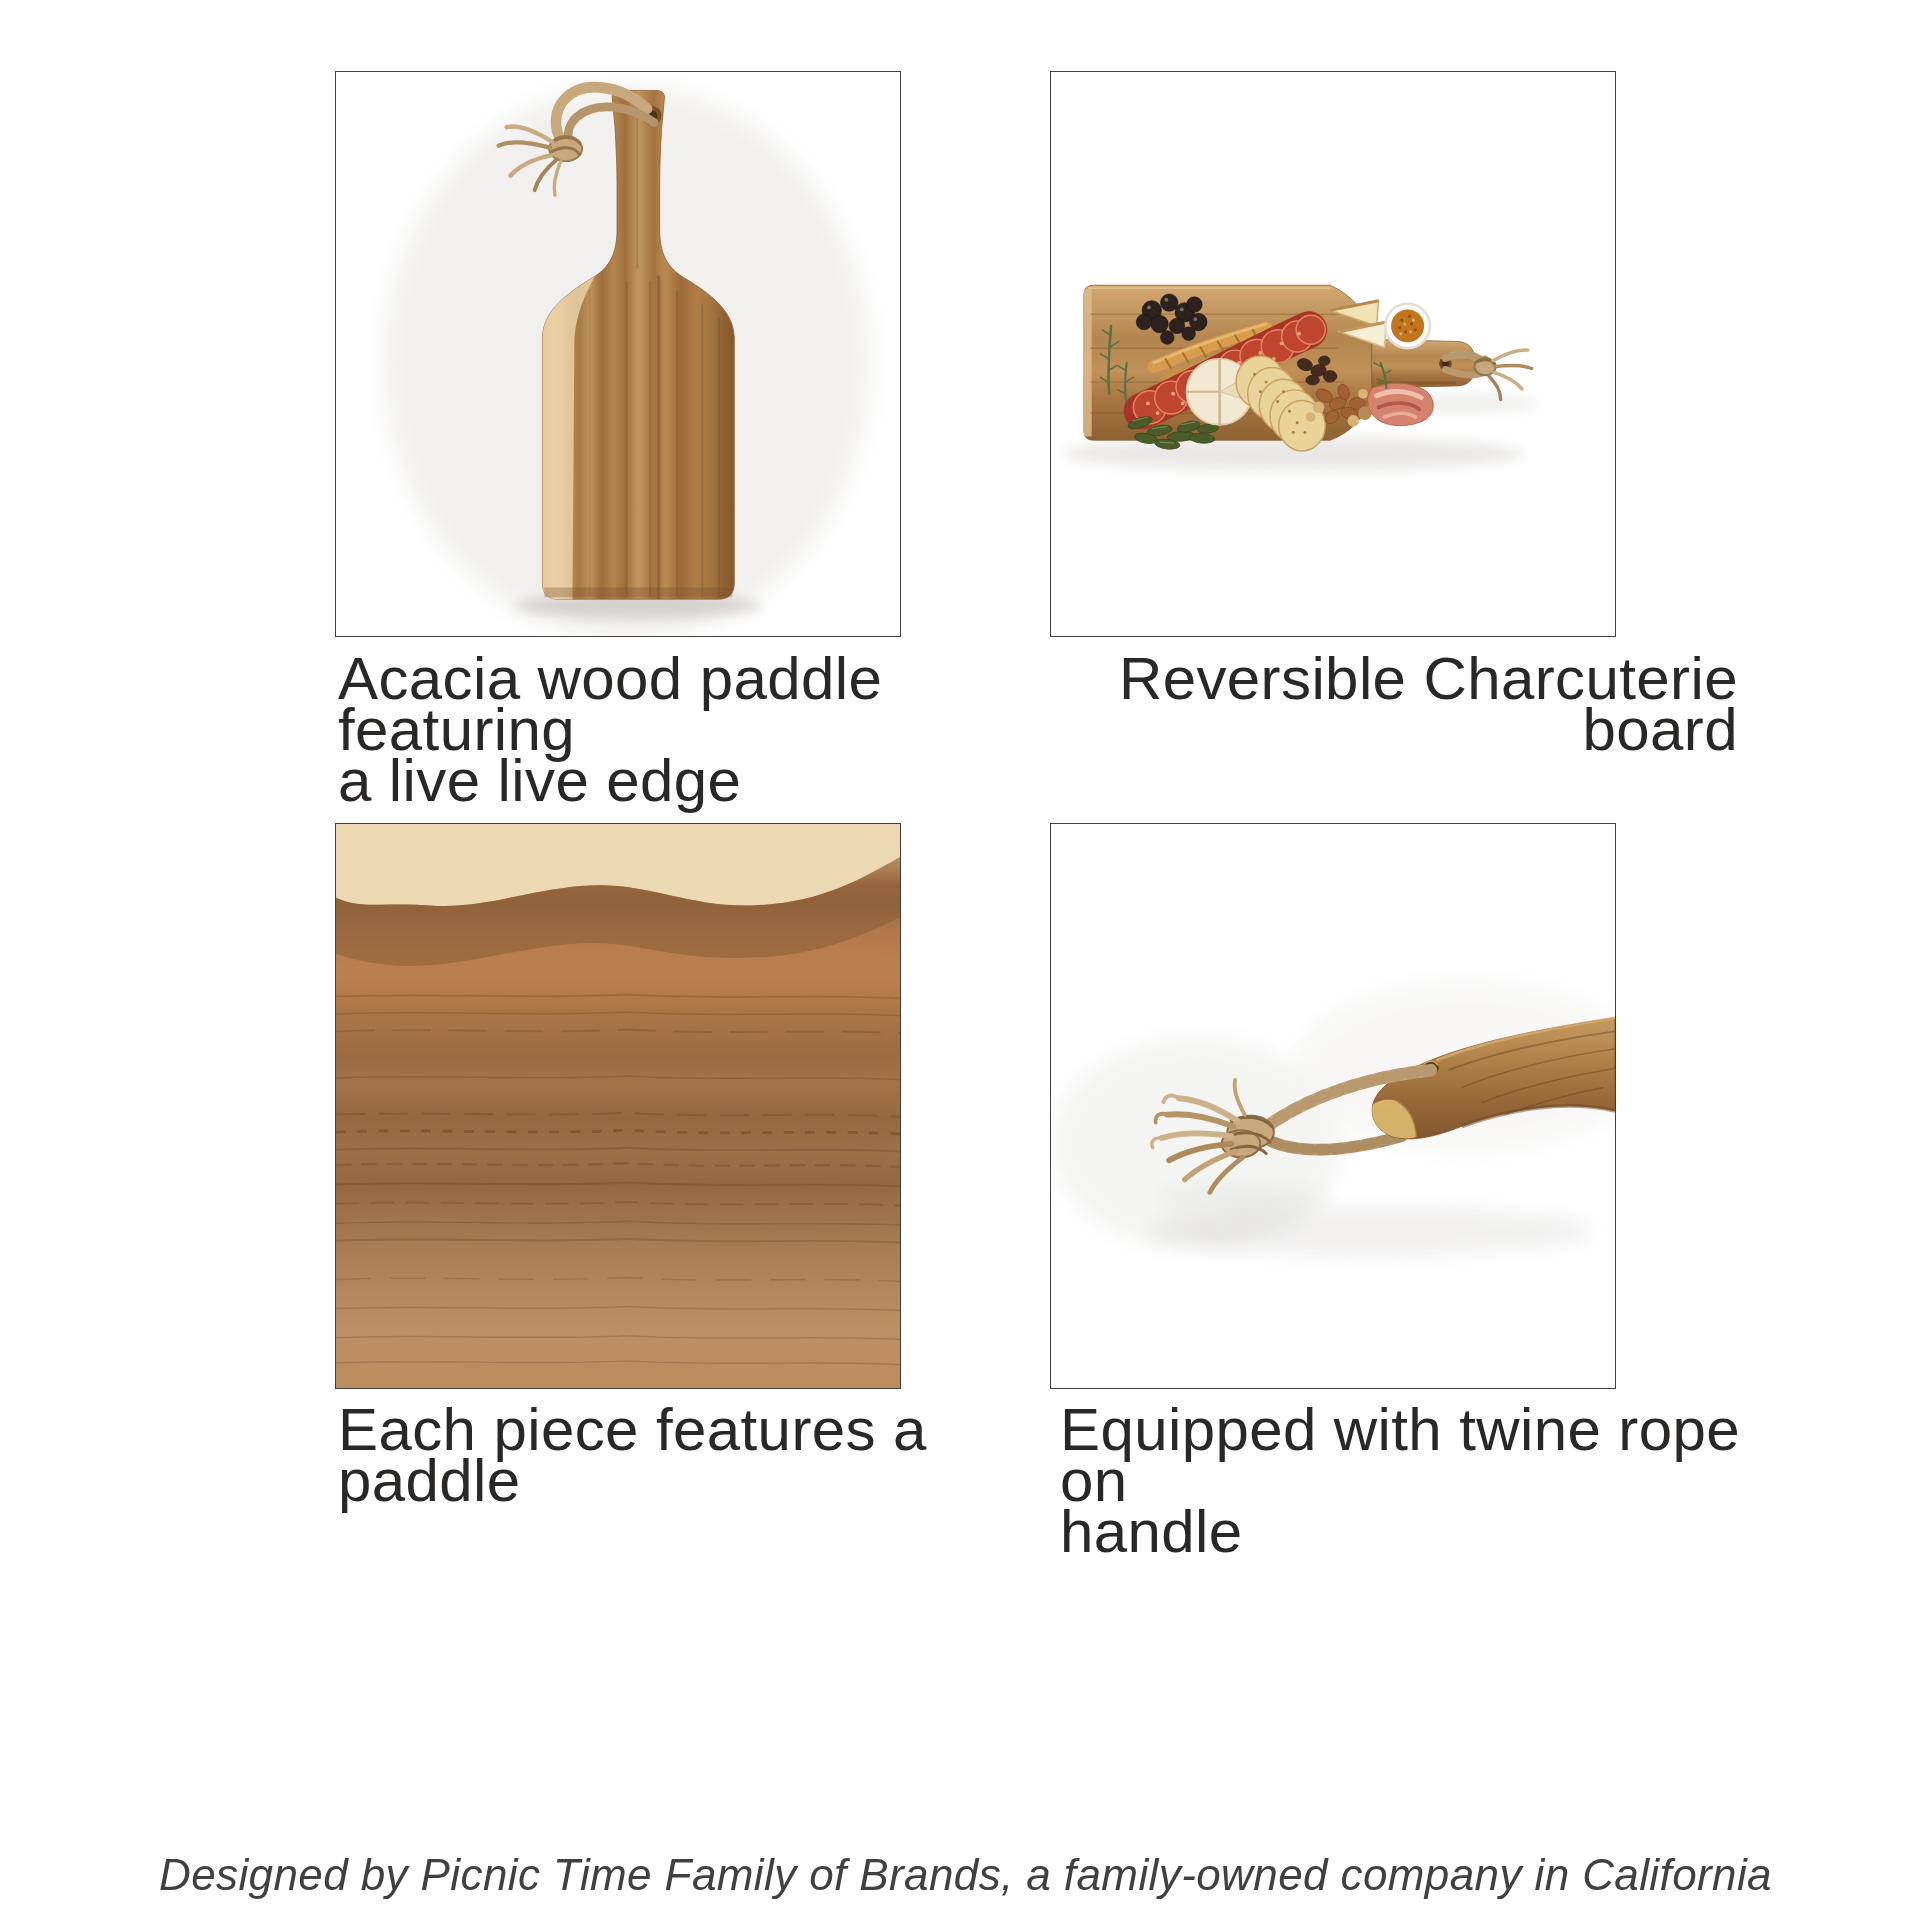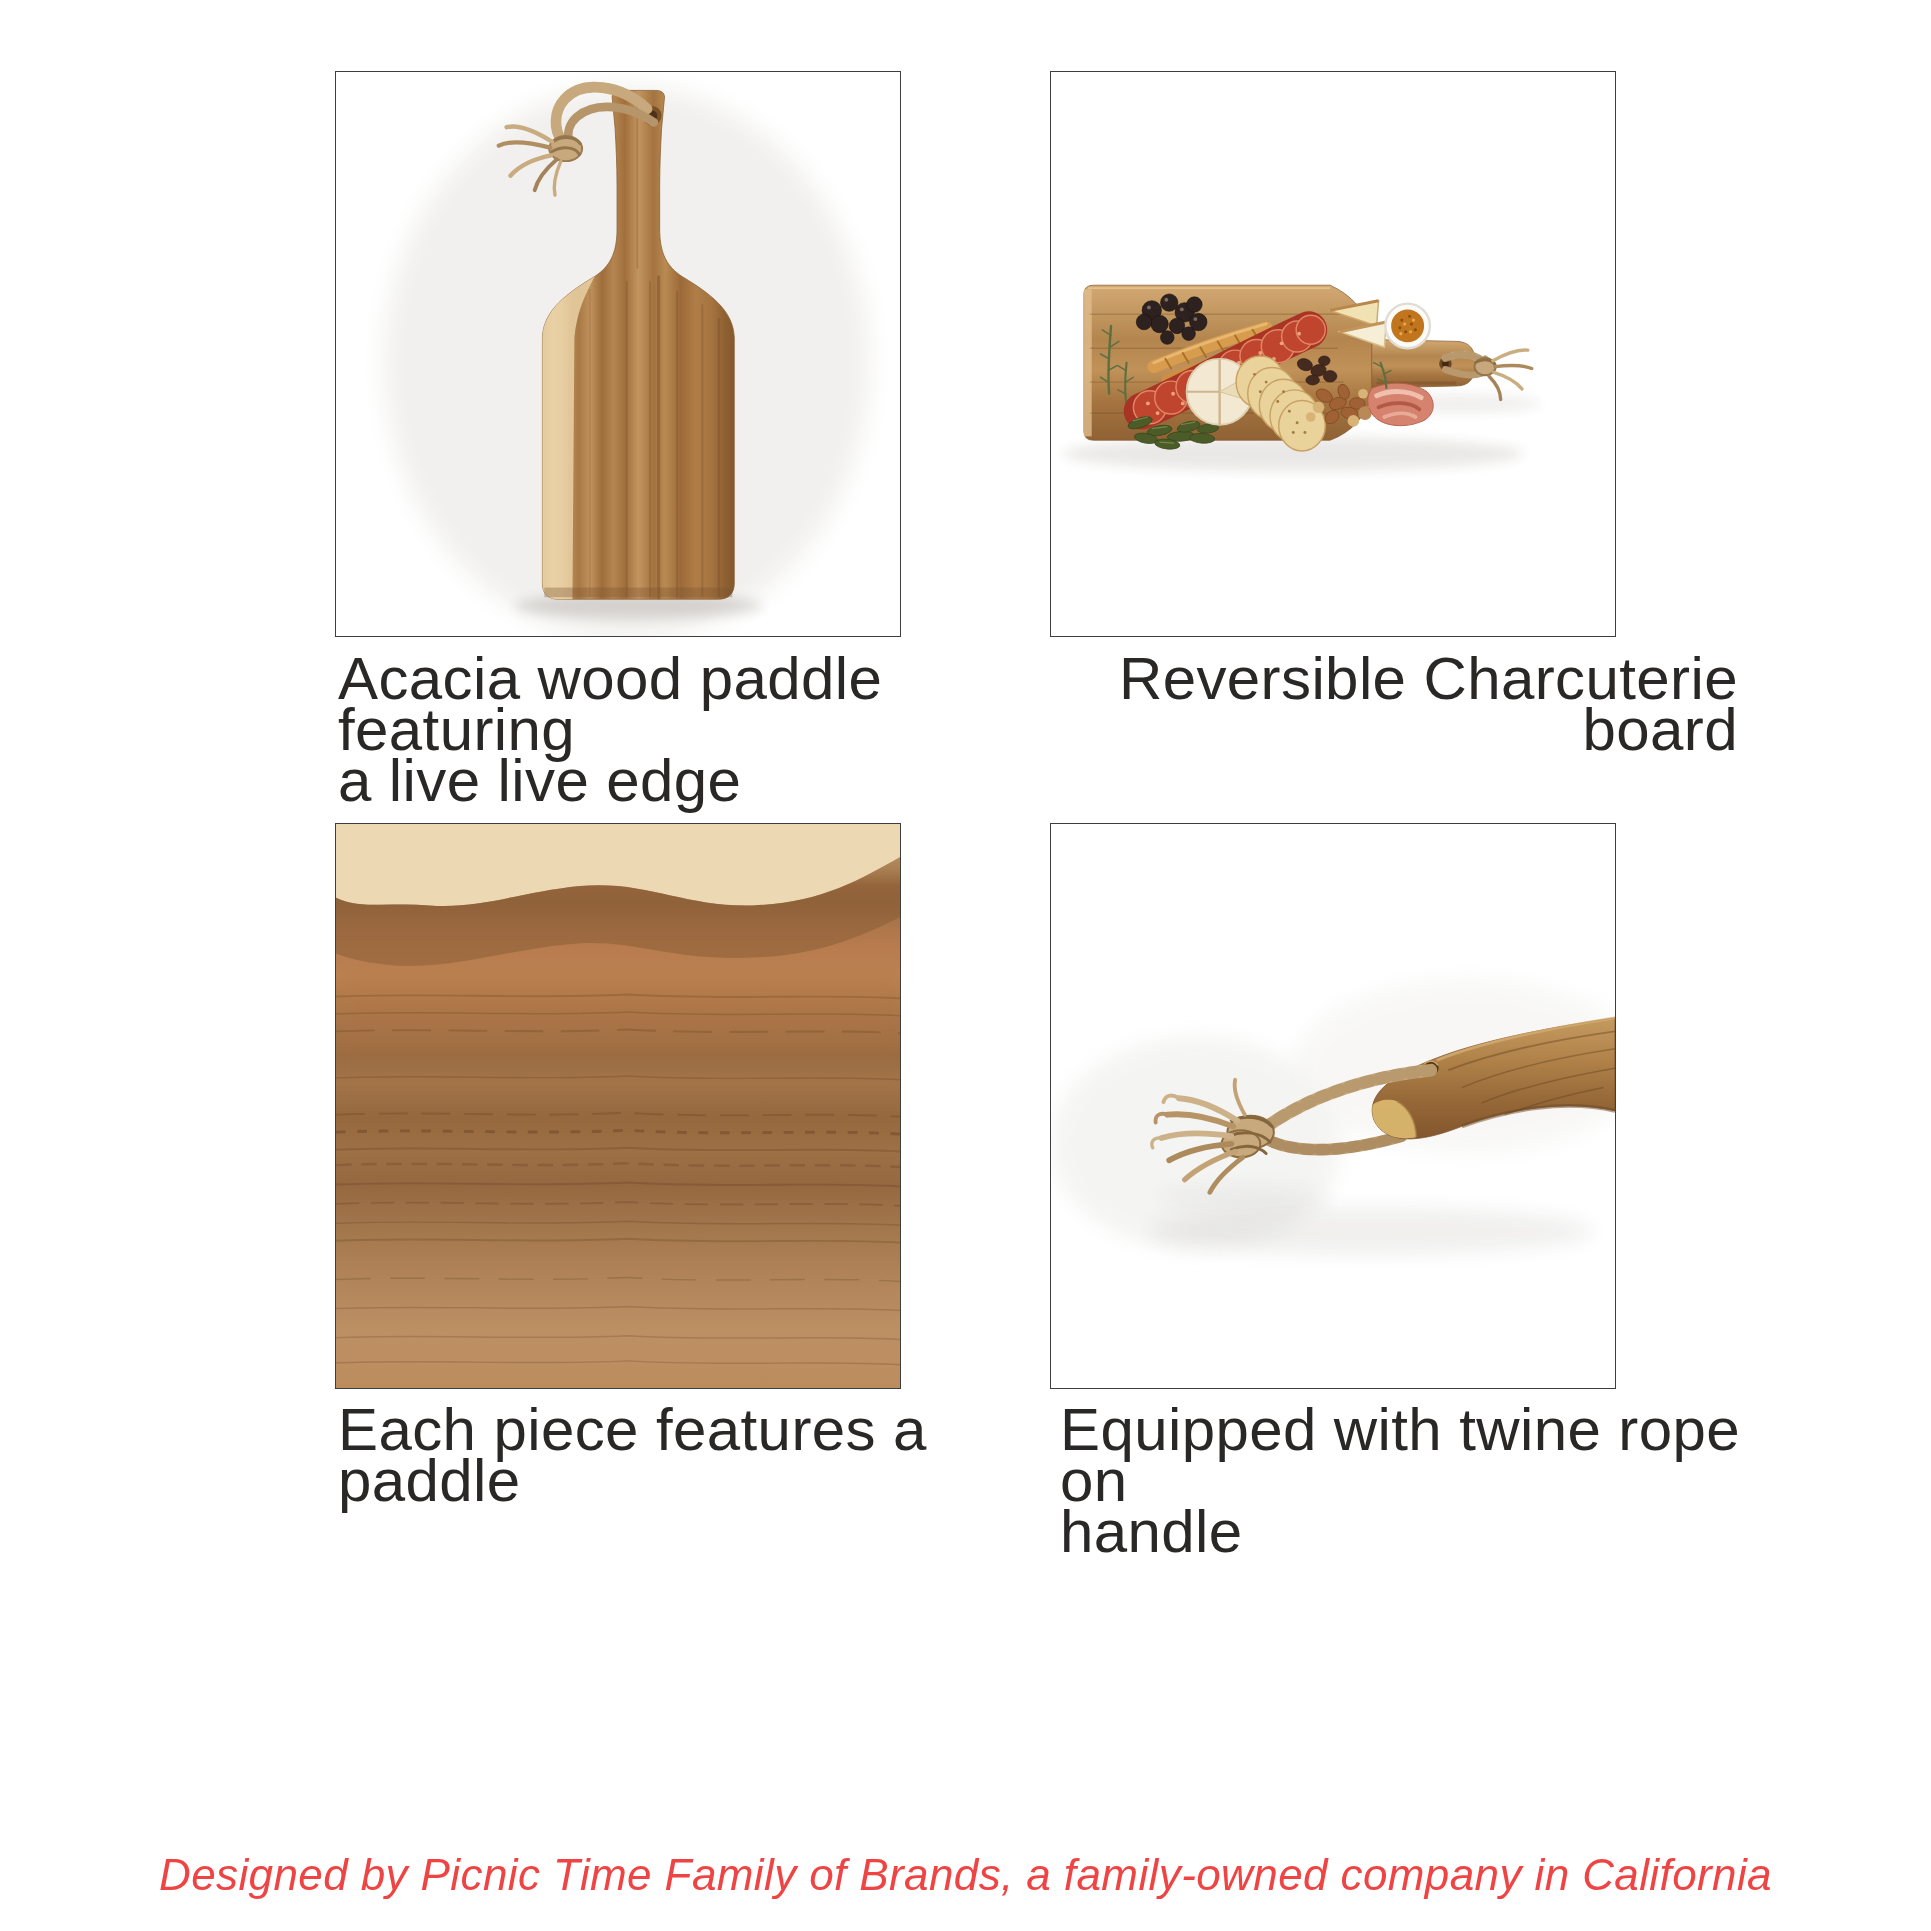--- a/index.html
+++ b/index.html
@@ -13,21 +13,21 @@
   #box-bl{left:335px;top:823px;}
   #box-br{left:1050px;top:823px;}
   .caption{position:absolute;width:686px;font-size:60px;line-height:51px;
        letter-spacing:0.4px;color:#2a2827;}
   #cap-tl{left:338px;top:653px;}
   #cap-tr{left:1052px;top:653px;text-align:right;}
   #cap-bl{left:338px;top:1404px;}
   #cap-br{left:1052px;top:1404px;margin-left:8px;}
   .caption-line:empty{display:none;}
   .footer{position:absolute;left:0;top:1850px;width:1931px;text-align:center;
-       font-style:italic;font-size:44px;letter-spacing:0.4px;color:#ef4444;}
+       font-style:italic;font-size:44px;letter-spacing:0.4px;color:#404040;}
 </style>
 </head>
 <body>
 
 <div class="photo-frame" id="box-tl">
   <svg viewBox="0 0 582 582" xmlns="http://www.w3.org/2000/svg">
     <defs>
       <linearGradient id="g1wood" x1="0" y1="0" x2="1" y2="0">
         <stop offset="0" stop-color="#caa06c"></stop>
           <stop offset="0.05" stop-color="#e6cda2"></stop>

